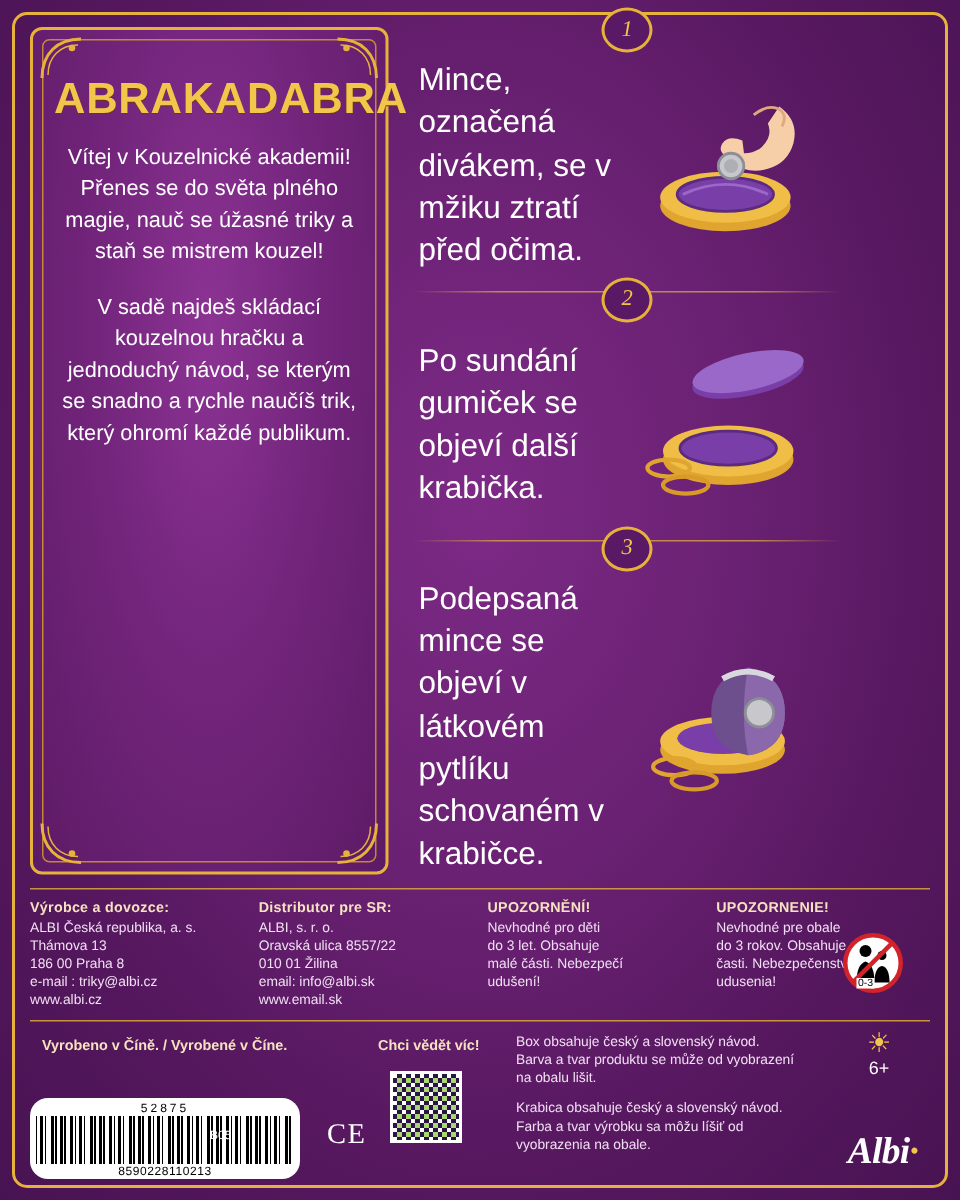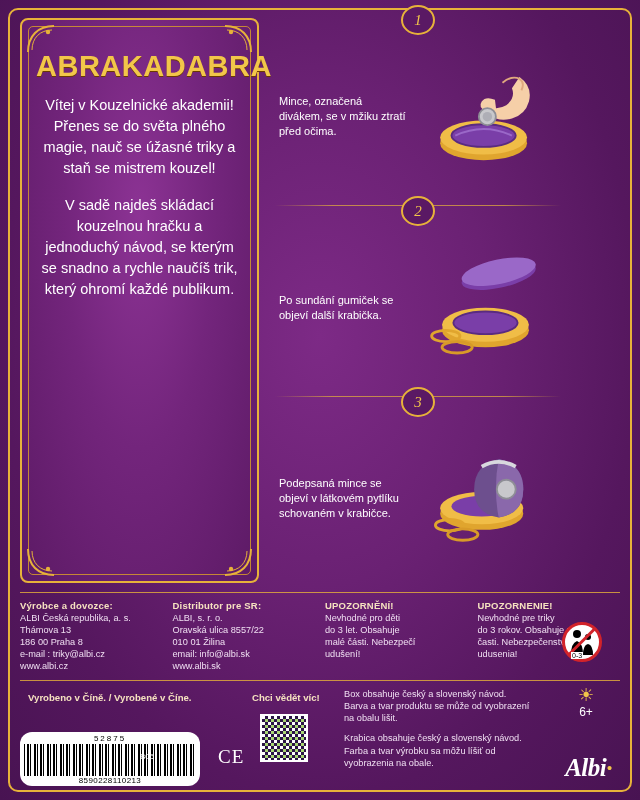--- a/index.html
+++ b/index.html
@@ -123,21 +123,21 @@
     color: #f2c64a;
     font-size: 15px;
     display: flex;
     align-items: center;
     justify-content: center;
     font-family: "Liberation Serif", serif;
     font-style: italic;
   }
   .step-text {
     color: #ffffff;
-    font-size: 11px;
+    font-size: 21px;
     line-height: 1.35;
     width: 46%;
     padding-top: 12px;
   }
   .step-art {
     width: 54%;
     height: 100%;
     display: flex;
     align-items: center;
     justify-content: center;
@@ -441,36 +441,36 @@
           <span class="line">www.albi.cz</span>
         </p>
       </div>
       <div class="col">
         <h4>Distributor pre SR:</h4>
         <p>
           <span class="line">ALBI, s. r. o.</span>
           <span class="line">Oravská ulica 8557/22</span>
           <span class="line">010 01 Žilina</span>
           <span class="line">email: info@albi.sk</span>
-          <span class="line">www.albi.sk</span>
+          <span class="line">www.email.sk</span>
         </p>
       </div>
       <div class="col">
         <h4>UPOZORNĚNÍ!</h4>
         <p>
           <span class="line">Nevhodné pro děti</span>
           <span class="line">do 3 let. Obsahuje</span>
           <span class="line">malé části. Nebezpečí</span>
           <span class="line">udušení!</span>
         </p>
       </div>
       <div class="col">
         <h4>UPOZORNENIE!</h4>
         <p>
-          <span class="line">Nevhodné pre triky</span>
+          <span class="line">Nevhodné pre obale</span>
           <span class="line">do 3 rokov. Obsahuje malé</span>
           <span class="line">časti. Nebezpečenstvo</span>
           <span class="line">udusenia!</span>
         </p>
       </div>
     </div>
 
     <div class="bottom-row">
 
       <div class="warn-icon">

